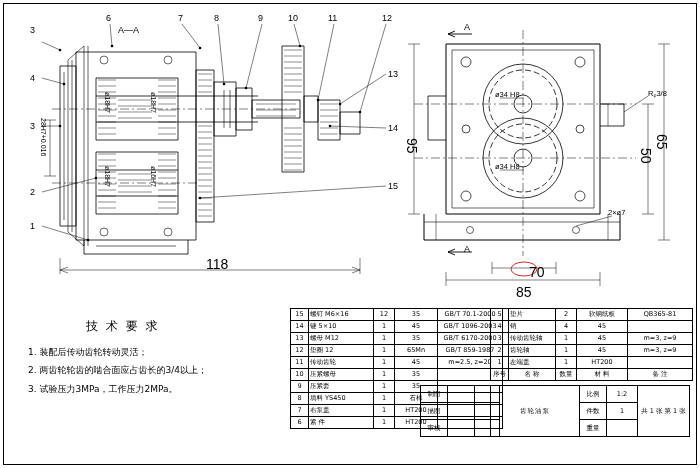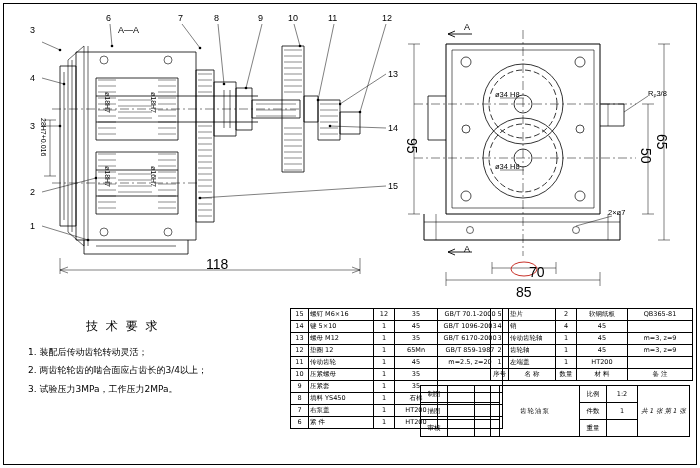--- a/index.html
+++ b/index.html
@@ -381,21 +381,21 @@
     </tr>
   </tbody>
     </table>
 
   <table class="tb" style="left:490px;top:385px;border-collapse:collapse;">
     <tbody>
         <tr>
       <td rowspan="3" style="width:86px;height:42px;" class="big">齿轮油泵</td>
       <td style="width:24px;height:14px;">比例</td>
       <td style="width:28px;">1:2</td>
-      <td rowspan="3" style="width:49px;font-style:italic;">共 1 张 第 1 张</td>
+      <td rowspan="3" style="width:49px;">共 1 张 第 1 张</td>
     </tr>
     <tr>
       <td style="height:14px;">件数</td>
       <td>1</td>
     </tr>
     <tr>
       <td style="height:14px;">重量</td>
       <td></td>
     </tr>
   </tbody>

